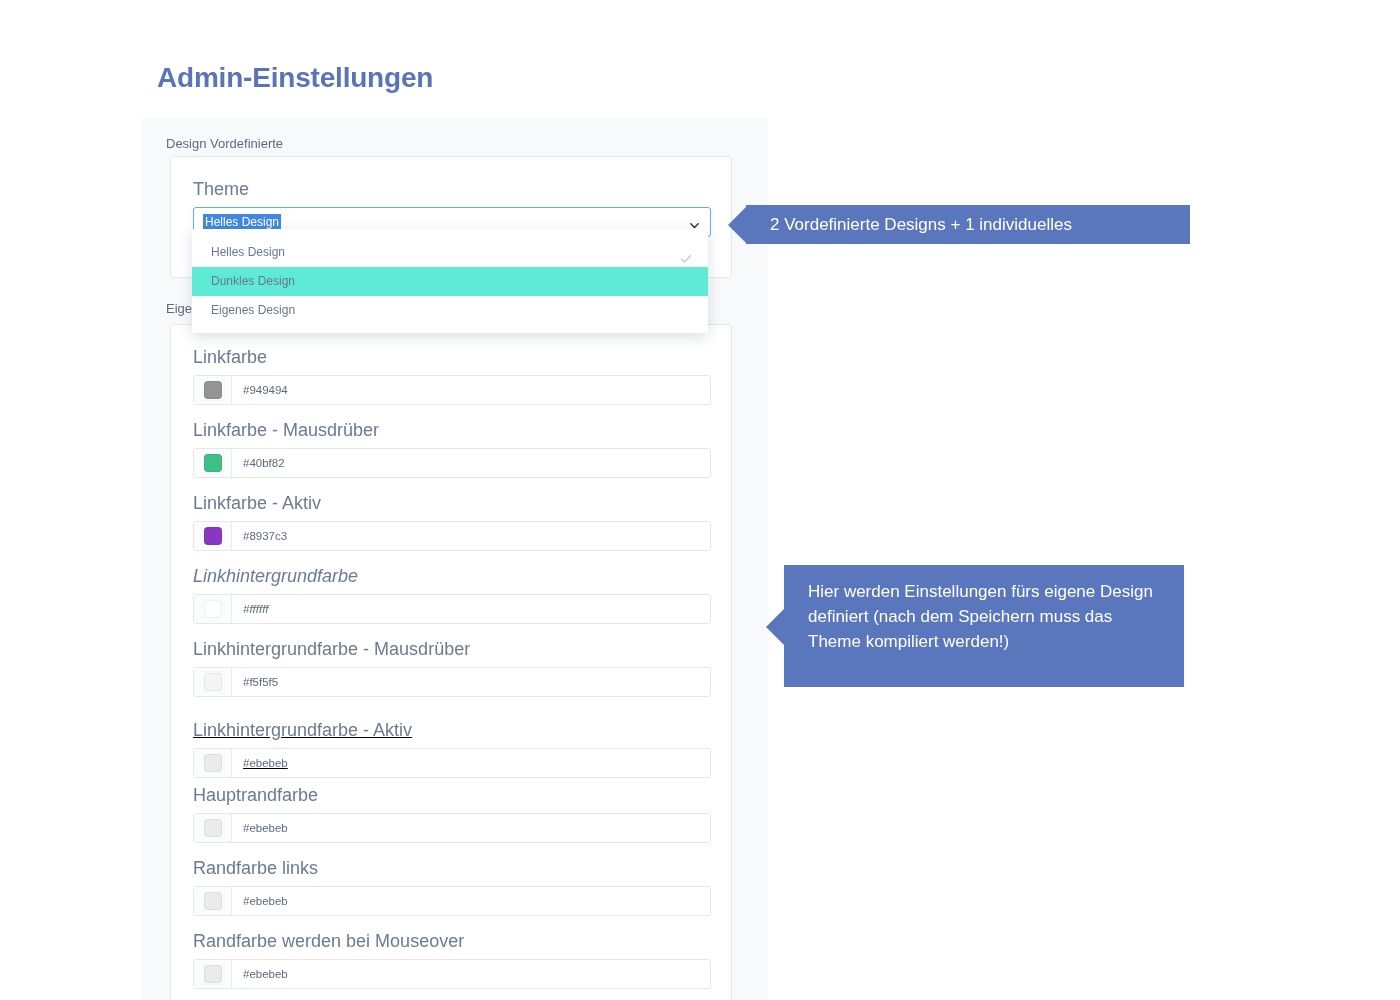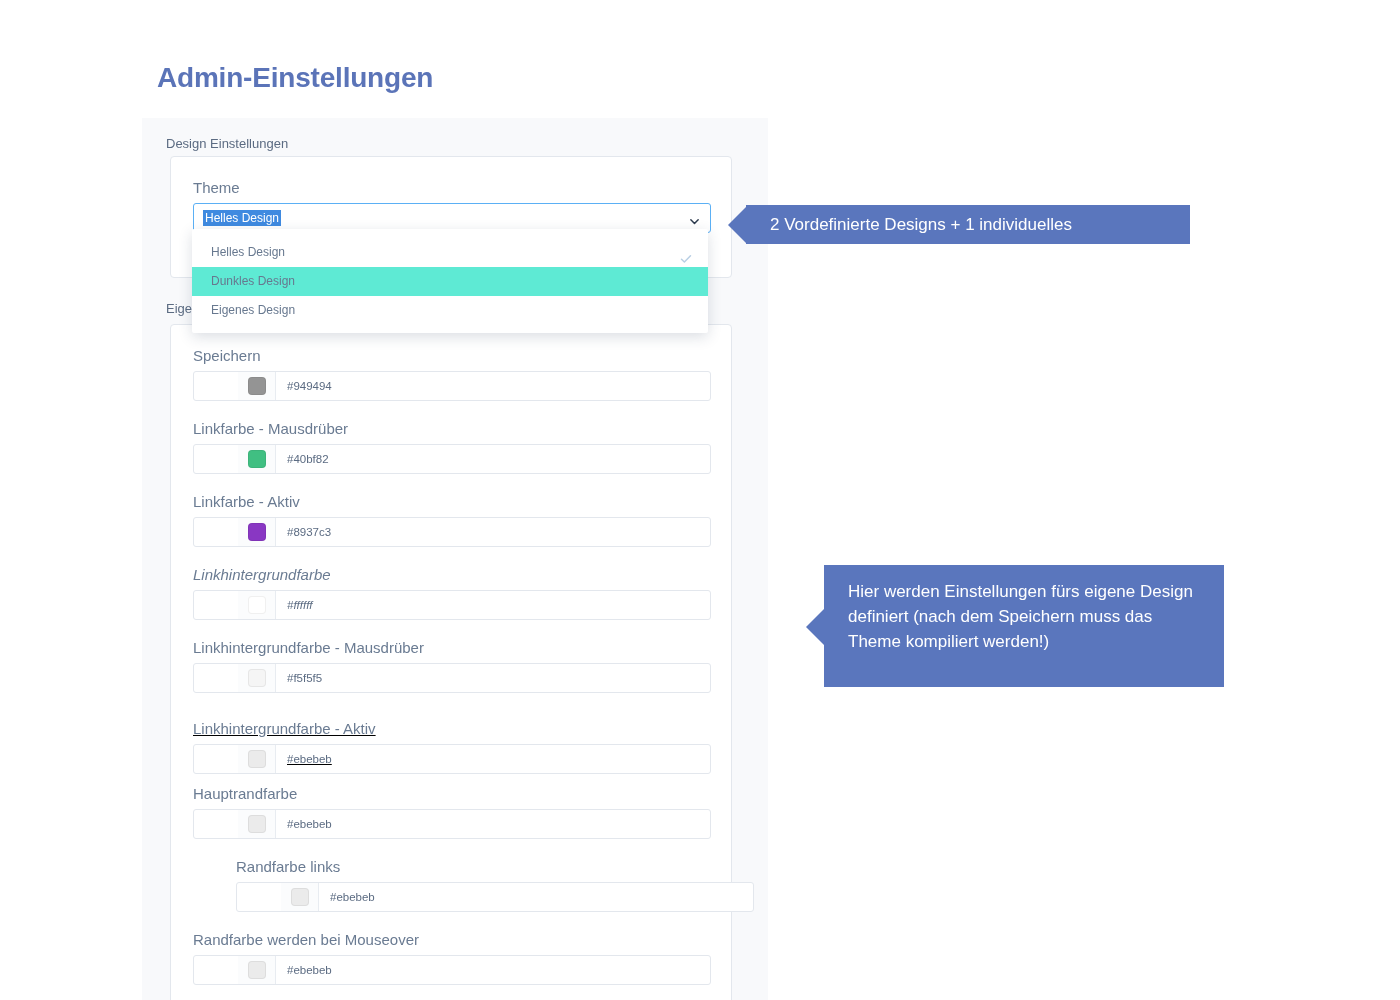--- a/index.html
+++ b/index.html
@@ -42,21 +42,21 @@
     background:#ffffff;
     border:1px solid #e3e7ed;
     border-radius:4px;
   }
   .card.theme-card{ top:38px; height:122px; }
   .card.custom-card{ top:206px; height:700px; }
 
   
   .field{ position:absolute; left:22px; width:518px; }
   .field-label{
-    font-size:15px; color:#6a7b92;
+    font-size:18px; color:#6a7b92;
     margin-bottom:7px; white-space:nowrap;
   }
 
   
   .select-wrap{
     position:relative; height:30px;
     border:1px solid #5bb0f5; border-radius:3px;
     background:#fff;
   }
   .select-value{
@@ -91,21 +91,21 @@
   .dd-check{
     position:absolute; right:16px; top:9px;
     width:12px; height:12px;
   }
 
   
   .color-input{
     display:flex; align-items:stretch;
     height:30px;
     border:1px solid #e3e7ed; border-radius:3px;
-    background:#fff; overflow:hidden;padding-left:44px;
+    background:#fff; overflow:hidden;
   }
   .swatch-cell{
     width:38px; border-right:1px solid #e8ecf1;
     display:flex; align-items:center; justify-content:center;
     background:#fbfcfd;
   }
   .swatch{
     width:18px; height:18px; border-radius:4px;
     border:1px solid rgba(0,0,0,0.06);
   }
@@ -127,53 +127,53 @@
   .callout .tail{
     position:absolute; left:-18px; top:50%;
     transform:translateY(-50%);
     width:0; height:0;
     border-top:18px solid transparent;
     border-bottom:18px solid transparent;
     border-right:18px solid #5a76bd;
   }
   #callout-1{ left:746px; top:205px; width:444px; height:39px;
               display:flex; align-items:center; }
-  #callout-2{ left:824px; top:565px; width:400px; height:122px; }
+  #callout-2{ left:784px; top:565px; width:400px; height:122px; }
   #callout-2 .tail{ top:62px; }
   .callout-text{ white-space:pre-line; }
 </style>
 </head>
 <body>
 
 <div class="page-title">Admin-Einstellungen</div>
 
 <div class="panel">
 
-  <div class="section-label l1">Design Einstellungen</div>
+  <div class="section-label l1">Design Vordefinierte</div>
 
   <div class="card theme-card">
     <div class="field" style="top:22px;">
       <div class="field-label">Theme</div>
       <div class="select-wrap">
         <span class="select-value">Helles Design</span>
         <span class="chev">
           <svg viewBox="0 0 12 12" width="11" height="11">
             <path d="M2 4 L6 8.2 L10 4" fill="none" stroke="#2d3b4e" stroke-width="1.6" stroke-linecap="round" stroke-linejoin="round"></path>
           </svg>
         </span>
       </div>
     </div>
   </div>
 
   <div class="section-label l2">Eigenes Design</div>
 
   <div class="card custom-card">
     <div id="color-fields-host">
         <div class="field" style="top: 22px;">
-          <div class="field-label">Speichern</div>
+          <div class="field-label">Linkfarbe</div>
           <div class="color-input">
             <div class="swatch-cell">
               <div class="swatch" style="background: rgb(148, 148, 148);"></div>
             </div>
             <div class="hexval">#949494</div>
           </div>
         </div>
         <div class="field" style="top: 95px;">
           <div class="field-label">Linkfarbe - Mausdrüber</div>
           <div class="color-input">
@@ -221,21 +221,21 @@
         </div>
         <div class="field" style="top: 460px;">
           <div class="field-label">Hauptrandfarbe</div>
           <div class="color-input">
             <div class="swatch-cell">
               <div class="swatch" style="background: rgb(235, 235, 235);"></div>
             </div>
             <div class="hexval">#ebebeb</div>
           </div>
         </div>
-        <div class="field" style="top: 533px; margin-left: 43px;">
+        <div class="field" style="top: 533px;">
           <div class="field-label">Randfarbe links</div>
           <div class="color-input">
             <div class="swatch-cell">
               <div class="swatch" style="background: rgb(235, 235, 235);"></div>
             </div>
             <div class="hexval">#ebebeb</div>
           </div>
         </div>
         <div class="field" style="top: 606px;">
           <div class="field-label">Randfarbe werden bei Mouseover</div>

